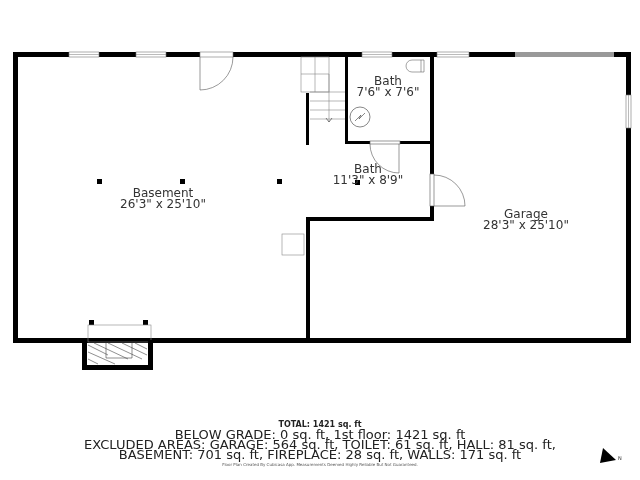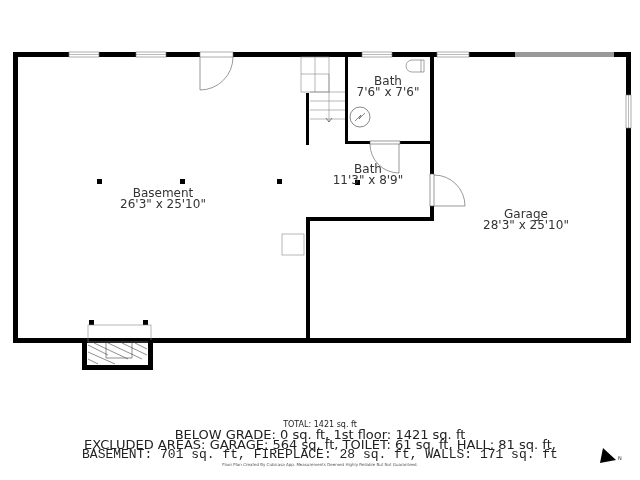--- a/index.html
+++ b/index.html
@@ -1,24 +1,24 @@
 <!DOCTYPE html>
 <html><head>
   <meta charset="utf-8">
   <style>
     html, body { margin: 0; padding: 0; background: #ffffff; }
     body { width: 640px; height: 480px; position: relative; overflow: hidden; font-family: "DejaVu Sans", sans-serif; }
     #plan { position: absolute; left: 0; top: 0; }
     .room-label { position: absolute; text-align: center; color: #333333; font-size: 12px; line-height: 11px; white-space: nowrap; transform: translateX(-50%); }
     .summary { position: absolute; left: 0; width: 640px; text-align: center; color: #222222; }
-    .total { top: 420px; font-size: 8px; font-weight: normal; }
+    .total { top: 420px; font-size: 8px; font-weight: bold; }
     .line { font-size: 13px; line-height: 10px; }
     .l1 { top: 430px; }
     .l2 { top: 440px; }
-    .l3 { top: 450px; font-family: Liberation Mono, monospace; }
+    .l3 { top: 450px; }
     .disclaimer { top: 462px; font-size: 4px; color: #555555; }
   </style>
 </head>
 <body>
 
 <svg id="plan" width="640" height="480" viewBox="0 0 640 480">
 
   <g fill="#000">
 
     <rect x="13" y="52" width="617" height="5"></rect>

